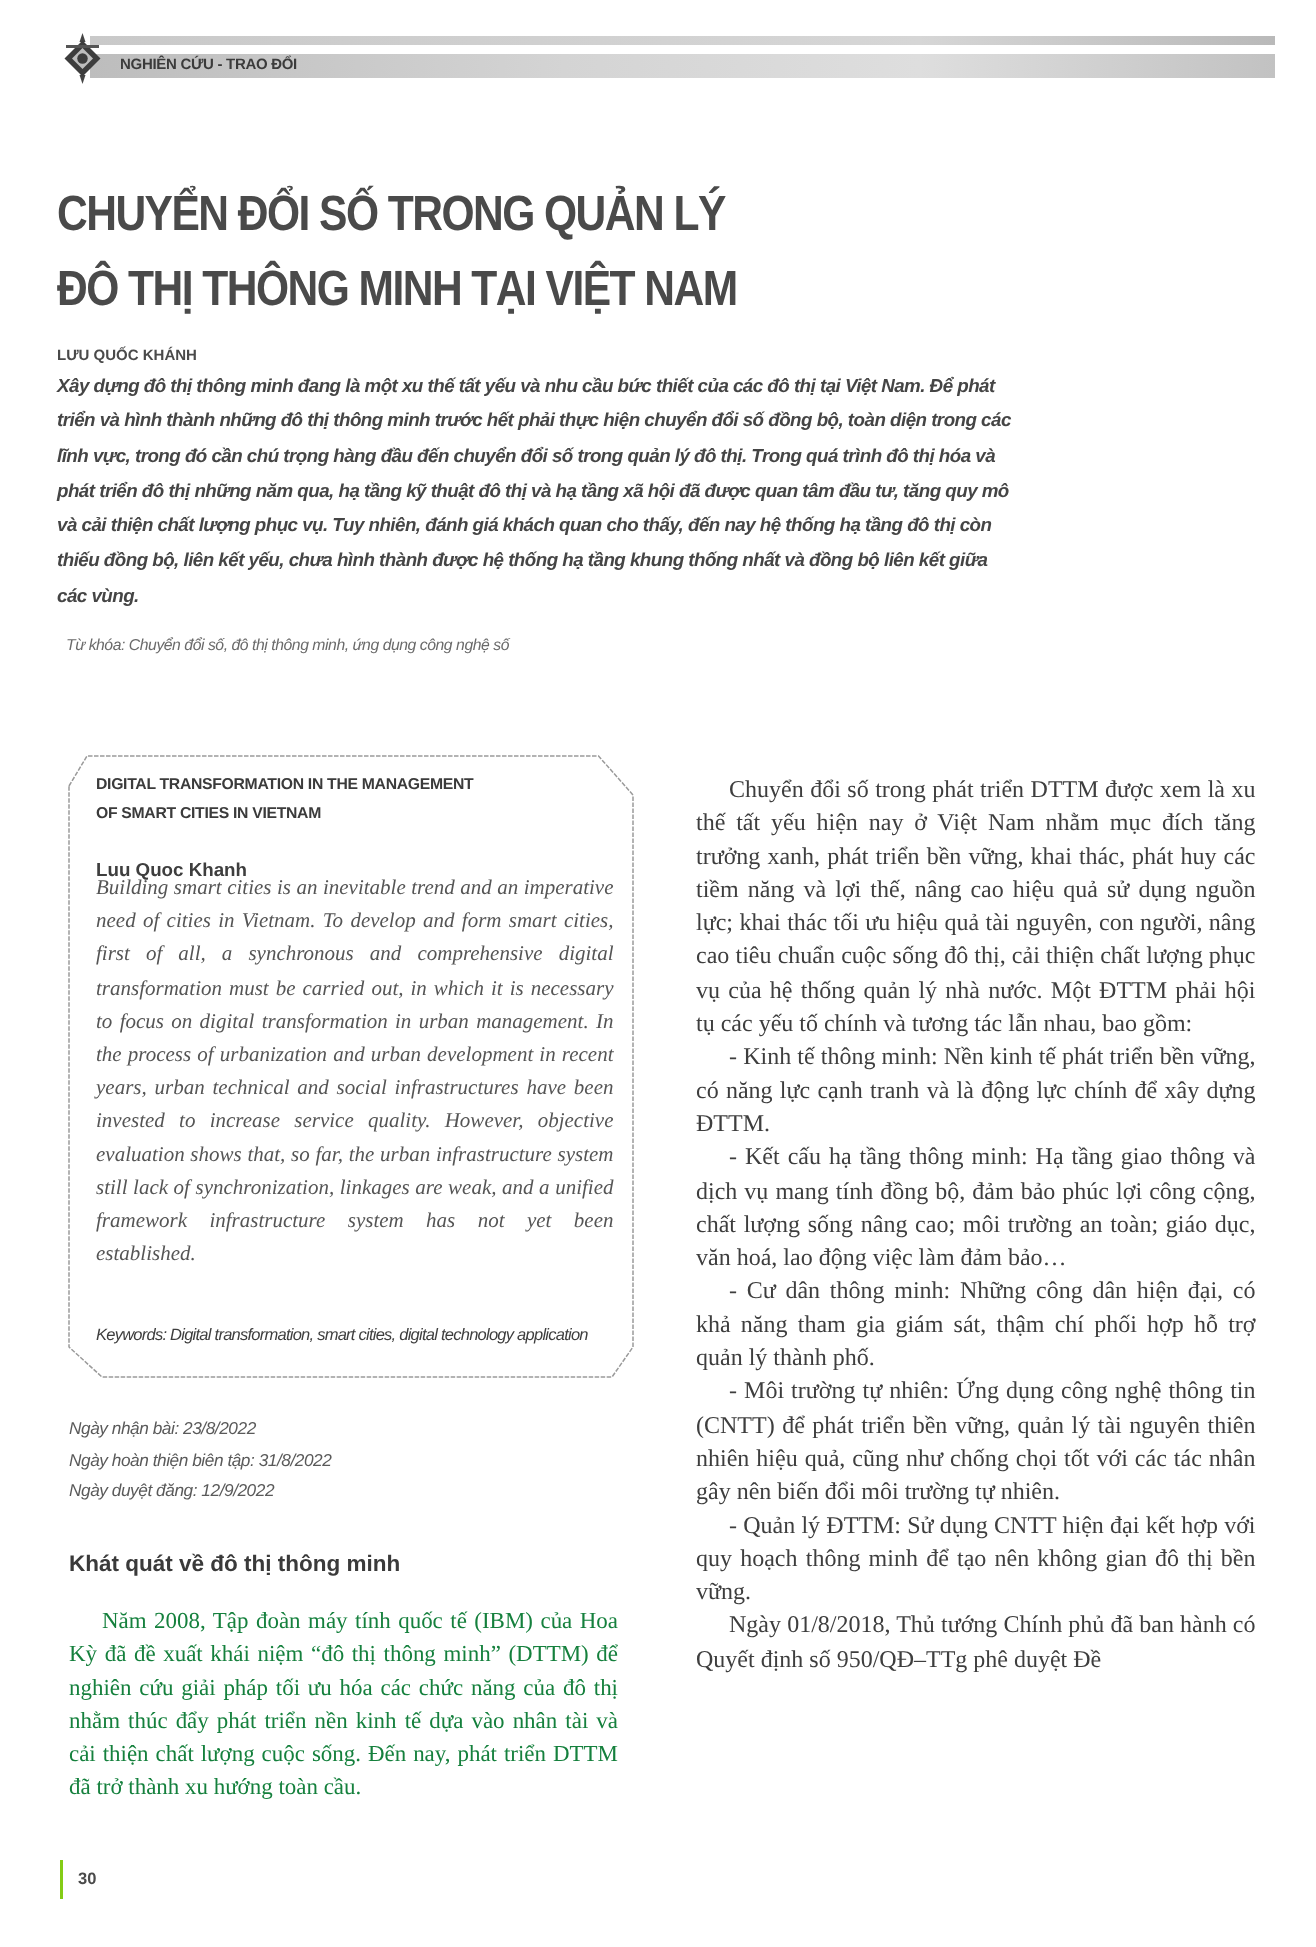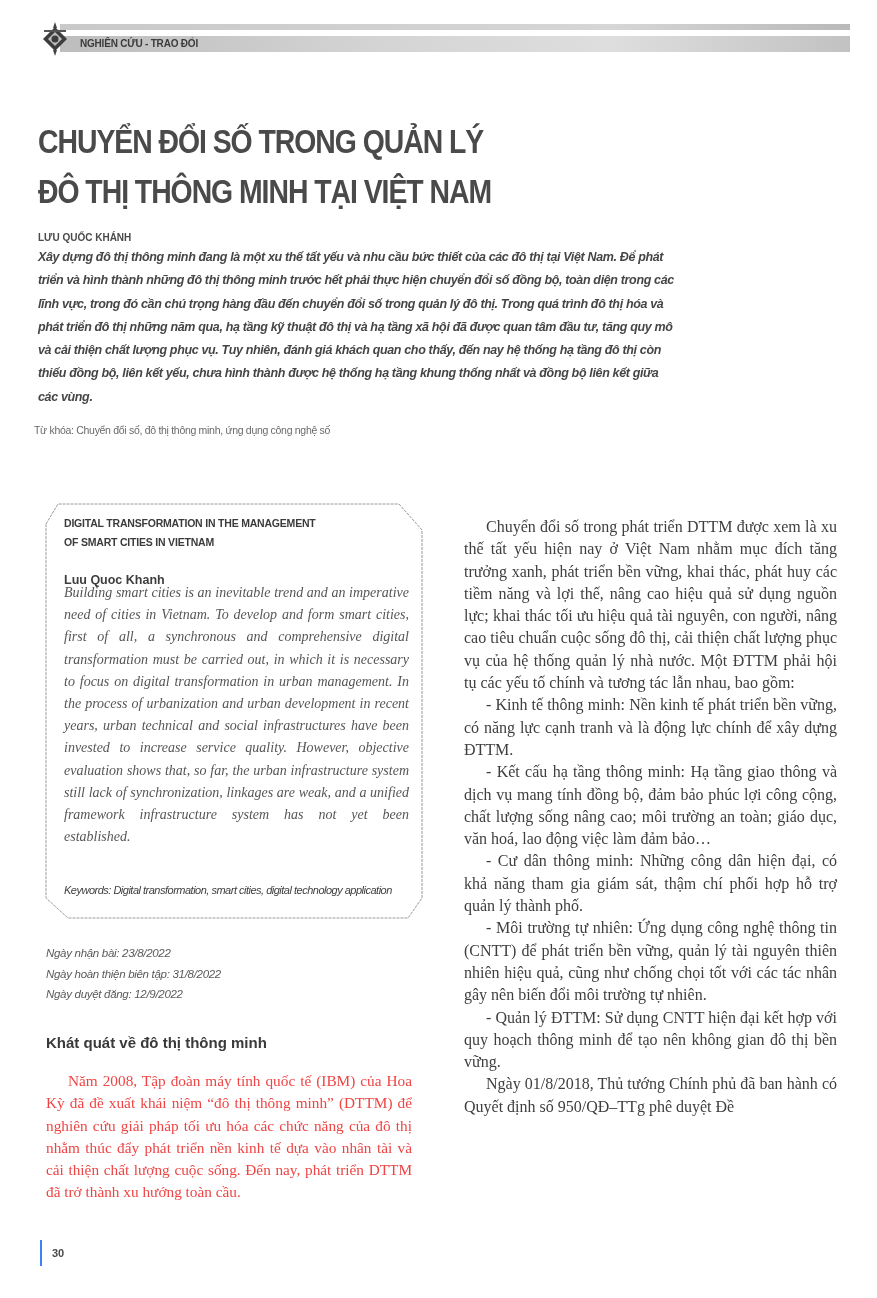--- a/index.html
+++ b/index.html
@@ -17,49 +17,49 @@
 
   .title { position: absolute; left: 38px; top: 117px; width: 620px;
     font-family: "Liberation Sans", sans-serif; font-weight: bold; font-size: 33px;
     line-height: 50px; color: #4a4a4a; letter-spacing: -1.2px; transform: scaleX(0.86); transform-origin: left; white-space: nowrap; }
   .author { position: absolute; left: 38px; top: 232px; font-family: "Liberation Sans", sans-serif;
     font-weight: bold; font-size: 10px; color: #4a4a4a; }
 
   .abstract-vn { position: absolute; left: 38px; top: 246px; width: 640px;
     font-family: "Liberation Sans", sans-serif; font-style: italic; font-weight: bold;
     font-size: 12.5px; line-height: 23.3px; color: #454545; letter-spacing: -0.35px; }
-  .keywords-vn { position: absolute; left: 34px; top: 424px; font-family: "Liberation Sans", sans-serif;
-    font-size: 10.5px; color: #6a6a6a; letter-spacing: -0.3px; }
+  .keywords-vn { position: absolute; left: 44px; top: 424px; font-family: "Liberation Sans", sans-serif;
+    font-style: italic; font-size: 10.5px; color: #6a6a6a; letter-spacing: -0.3px; }
 
   .en-box { position: absolute; left: 44px; top: 502px; width: 380px; height: 418px; }
   .en-box svg.frame { position: absolute; left: 0; top: 0; width: 100%; height: 100%; }
   .en-title { position: absolute; left: 20px; top: 12px; width: 340px; font-family: "Liberation Sans", sans-serif;
     font-weight: bold; font-size: 10.5px; line-height: 19px; color: #3b3b3b; letter-spacing: -0.2px; }
   .en-author { position: absolute; left: 20px; top: 56px; font-family: "Liberation Sans", sans-serif;
     font-weight: bold; font-size: 12.5px; color: #3e3e3e; margin-top: 15px; }
   .en-abstract { position: absolute; left: 20px; top: 80px; width: 345px; font-family: "Liberation Serif", serif;
     font-style: italic; font-size: 14px; line-height: 22.2px; color: #555; text-align: justify; }
   .en-keywords { position: absolute; left: 20px; top: 382px; font-family: "Liberation Sans", sans-serif;
     font-style: italic; font-size: 11px; color: #3e3e3e; letter-spacing: -0.5px; }
 
   .dates { position: absolute; left: 46px; top: 943px; font-family: "Liberation Sans", sans-serif;
     font-style: italic; font-size: 11.5px; line-height: 20.5px; color: #5a5a5a; letter-spacing: -0.3px; }
 
   .section-heading { position: absolute; left: 46px; top: 1034px; font-family: "Liberation Sans", sans-serif;
     font-weight: bold; font-size: 15px; color: #3a3a3a; }
 
   .left-body { position: absolute; left: 46px; top: 1070px; width: 366px; font-family: "Liberation Serif", serif;
-    font-size: 15.3px; line-height: 22.3px; color: #ef4444; text-align: justify; text-indent: 22px; }
+    font-size: 15.3px; line-height: 22.3px; color: #15803d; text-align: justify; text-indent: 22px; }
 
   .right-col { position: absolute; left: 464px; top: 516px; width: 373px; font-family: "Liberation Serif", serif;
     font-size: 16px; line-height: 22.3px; color: #3e3e3e; text-align: justify; }
   .right-col p { text-indent: 22px; }
   .right-col p.bullet { text-indent: 22px; }
 
-  .page-num { position: absolute; left: 40px; top: 1240px; height: 26px; border-left: 2px solid #3b82f6;
+  .page-num { position: absolute; left: 40px; top: 1240px; height: 26px; border-left: 2px solid #84cc16;
     padding-left: 10px; font-family: "Liberation Sans", sans-serif; font-weight: bold; font-size: 11px;
     line-height: 26px; color: #4a4a4a; }
 </style>
 </head>
 <body>
 
 <div class="header-band">
   <div class="header-line-top"></div>
   <div class="header-line-bottom"></div>
   <svg class="header-icon" viewBox="0 0 30 34">

